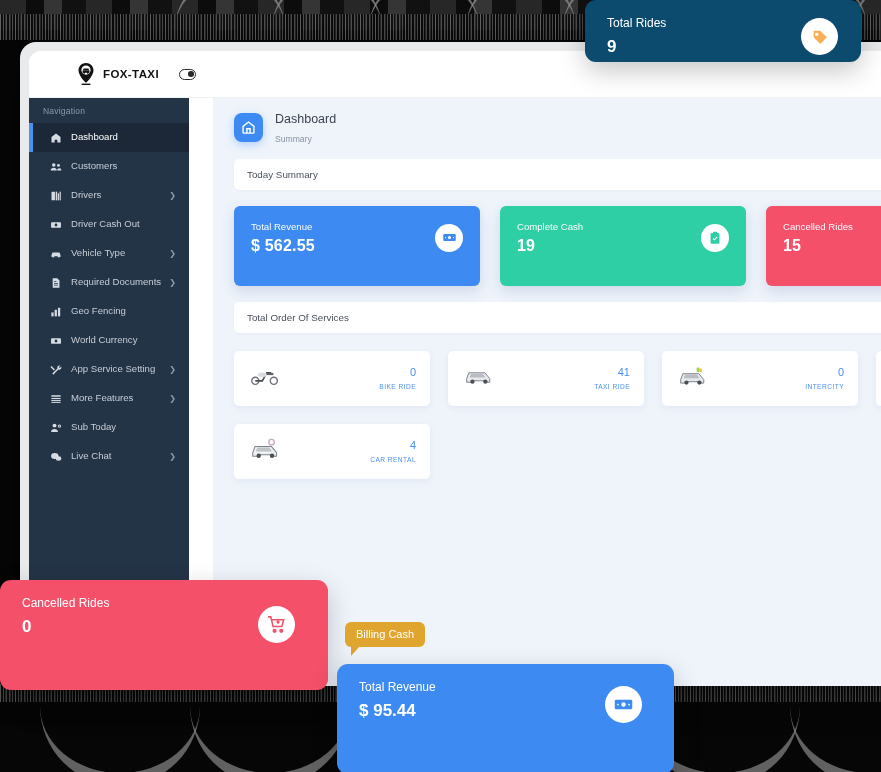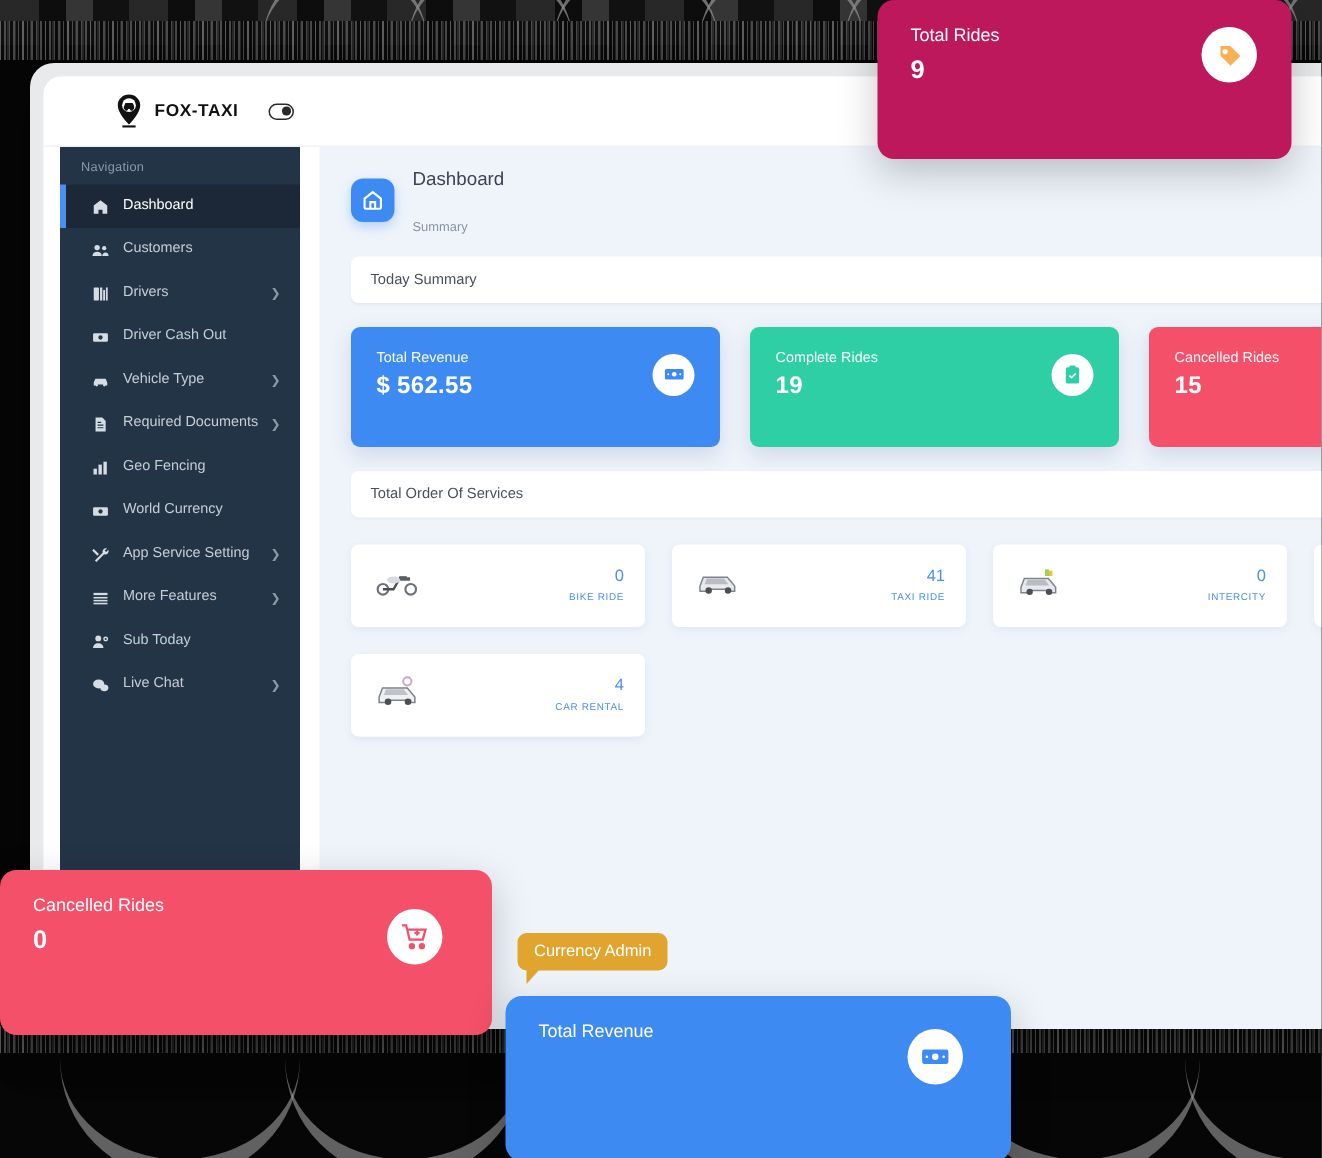--- a/index.html
+++ b/index.html
@@ -58,21 +58,21 @@
   .brand { display:flex; align-items:center; gap:6px; }
   .brand-mark { width:22px; height:24px; position:relative; }
   .brand-text { font-size:11.5px; font-weight:bold; letter-spacing:.4px; color:#111; }
   .toggle-icon { width:17px; height:11px; border:1.6px solid #2a2a2a; border-radius:6px;
                  position:relative; }
   .toggle-icon::after { content:""; position:absolute; right:1.5px; top:1.5px;
                  width:5.5px; height:5.5px; border-radius:50%; background:#2a2a2a; }
 
   
   .sidebar {
-    position:absolute; left:11px; top:47px; width:160px; height:588px;
+    position:absolute; left:0; top:47px; width:160px; height:588px;
     background:#243447; padding-top:0;
   }
   .nav-title { color:#8b99ab; font-size:8.5px; padding:8px 0 7px 14px; letter-spacing:.2px;}
   .nav-item {
     display:flex; align-items:center; height:29px; padding-left:20px; gap:9px;
     color:#c6cdd6; font-size:9.6px; position:relative; cursor:pointer;
   }
   .nav-item.active { background:#1c2838; color:#ffffff; }
   .nav-item.active::before { content:""; position:absolute; left:0; top:0; bottom:0;
     width:3.5px; background:#4a90f0; }
@@ -88,21 +88,21 @@
     position:absolute; left:184px; top:47px; width:712px; height:588px;
     background:#eff4fb; padding:14px 0 0 21px; overflow:hidden;
   }
   .page-head { display:flex; align-items:center; gap:12px; margin-bottom:15px; }
   .page-icon {
     width:29px; height:29px; border-radius:8px; background:#3d8bf2;
     display:flex; align-items:center; justify-content:center;
     box-shadow:0 3px 8px rgba(61,139,242,.35);
   }
   .page-title { font-size:12.5px; color:#3b4351; line-height:1.25; }
-  .page-sub { font-size:8.6px; color:#8a93a3; margin-top:18px; }
+  .page-sub { font-size:8.6px; color:#8a93a3; margin-top:6px; }
 
   .panel {
     background:#fff; border-radius:5px; height:31px; display:flex; align-items:center;
     padding-left:13px; font-size:9.8px; color:#49505c; width:715px;
     box-shadow:0 1px 2px rgba(30,50,90,.05);
   }
   .stat-row { display:flex; gap:20px; margin-top:16px; }
   .stat-card {
     width:246px; height:80px; border-radius:6px; position:relative;
     padding:15px 0 0 17px; color:#fff; flex:none;
@@ -347,21 +347,21 @@
               <div class="stat-bubble">
                 <svg width="15" height="15" viewBox="0 0 24 24" fill="#3d8bf2">
                   <rect x="2" y="6.5" width="20" height="11" rx="1.6"></rect>
                   <circle cx="12" cy="12" r="2.5" fill="#fff"></circle>
                   <circle cx="5.6" cy="12" r="1" fill="#fff"></circle>
                   <circle cx="18.4" cy="12" r="1" fill="#fff"></circle>
                 </svg>
               </div>
             </div>
             <div class="stat-card" style="background: rgb(46, 207, 165);">
-              <div class="stat-label">Complete Rides</div>
+              <div class="stat-label">Complete Cash</div>
               <div class="stat-value">19</div>
               <div class="stat-bubble">
                 <svg width="14" height="14" viewBox="0 0 22 22" fill="#2ecfa5">
                   <rect x="4" y="3" width="14" height="17" rx="2"></rect>
                   <rect x="7.8" y="1" width="6.4" height="3.4" rx="1.2"></rect>
                   <path d="M7.8 11.6l2.2 2.2 4.4-4.4" stroke="#fff" stroke-width="1.7" fill="none"></path>
                 </svg>
               </div>
             </div>
             <div class="stat-card" style="background: rgb(244, 80, 106);">
@@ -432,21 +432,21 @@
                 <div class="svc-num">4</div>
                 <div class="svc-name">CAR RENTAL</div>
               </span>
             </div>
           </div>
       </div>
 
     </div>
   </div>
 
-  <div class="float-card" id="cardTotalRides" style="left: 585px; top: 0px; width: 276px; height: 106px; background: #be185d;">
+  <div class="float-card" id="cardTotalRides" style="left: 585px; top: 0px; width: 276px; height: 62px; background: #0c4a6e;">
     <div class="float-label">Total Rides</div>
     <div class="float-value">9</div>
     <div class="float-bubble" style="right:23px; top:18px;">
       <svg width="20" height="20" viewBox="0 0 22 22" fill="#f7b055">
         <path d="M3 4h8.2l7.4 7.4-7.2 7.2L4 11.2V4z"></path>
         <circle cx="7.4" cy="8.1" r="1.9" fill="#fff"></circle>
       </svg>
     </div>
   </div>
 
@@ -457,25 +457,26 @@
       <svg width="21" height="21" viewBox="0 0 22 22" fill="none" stroke="#f4506a" stroke-width="1.6">
         <path d="M2 3h3l2.4 10h9.2l1.9-7H6"></path>
         <circle cx="9" cy="17.6" r="1.4" fill="#f4506a"></circle>
         <circle cx="16" cy="17.6" r="1.4" fill="#f4506a"></circle>
         <path d="M12.6 6.6v3.6M10.8 8.4h3.6"></path>
       </svg>
     </div>
   </div>
 
   <div class="tooltip" id="tipBilling" style="left: 345px; top: 622px; background: rgb(224, 165, 46);">
-    <span>Currency Admin</span>
+    <span>Billing Cash</span>
   </div>
 
   <div class="float-card" id="cardRevenue" style="left: 337px; top: 664px; width: 337px; height: 110px; background: rgb(61, 139, 242);">
     <div class="float-label">Total Revenue</div>
+    <div class="float-value">$ 95.44</div>
     <div class="float-bubble" style="right:32px; top:22px;">
       <svg width="21" height="21" viewBox="0 0 24 24" fill="#3d8bf2">
         <rect x="2" y="6.5" width="20" height="11" rx="1.6"></rect>
         <circle cx="12" cy="12" r="2.5" fill="#fff"></circle>
         <circle cx="5.6" cy="12" r="1" fill="#fff"></circle>
         <circle cx="18.4" cy="12" r="1" fill="#fff"></circle>
       </svg>
     </div>
   </div>
 

